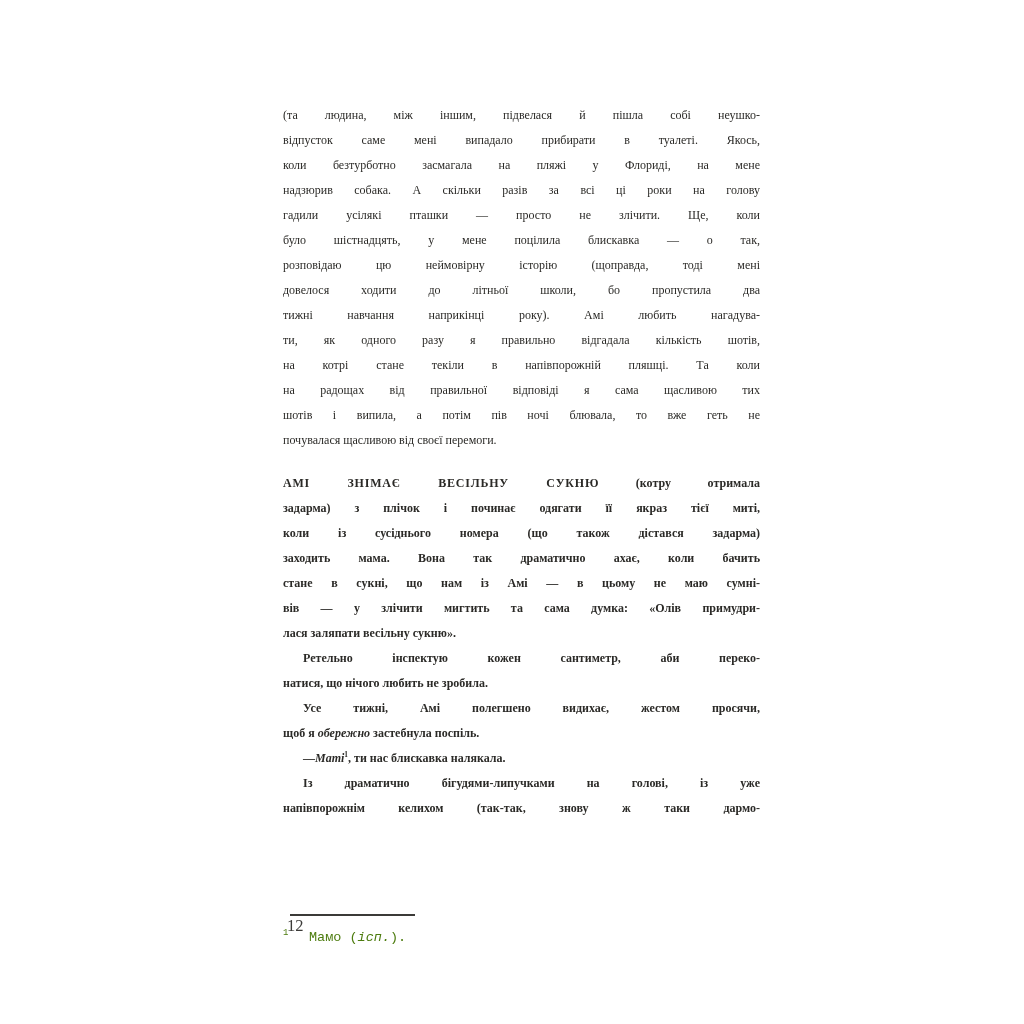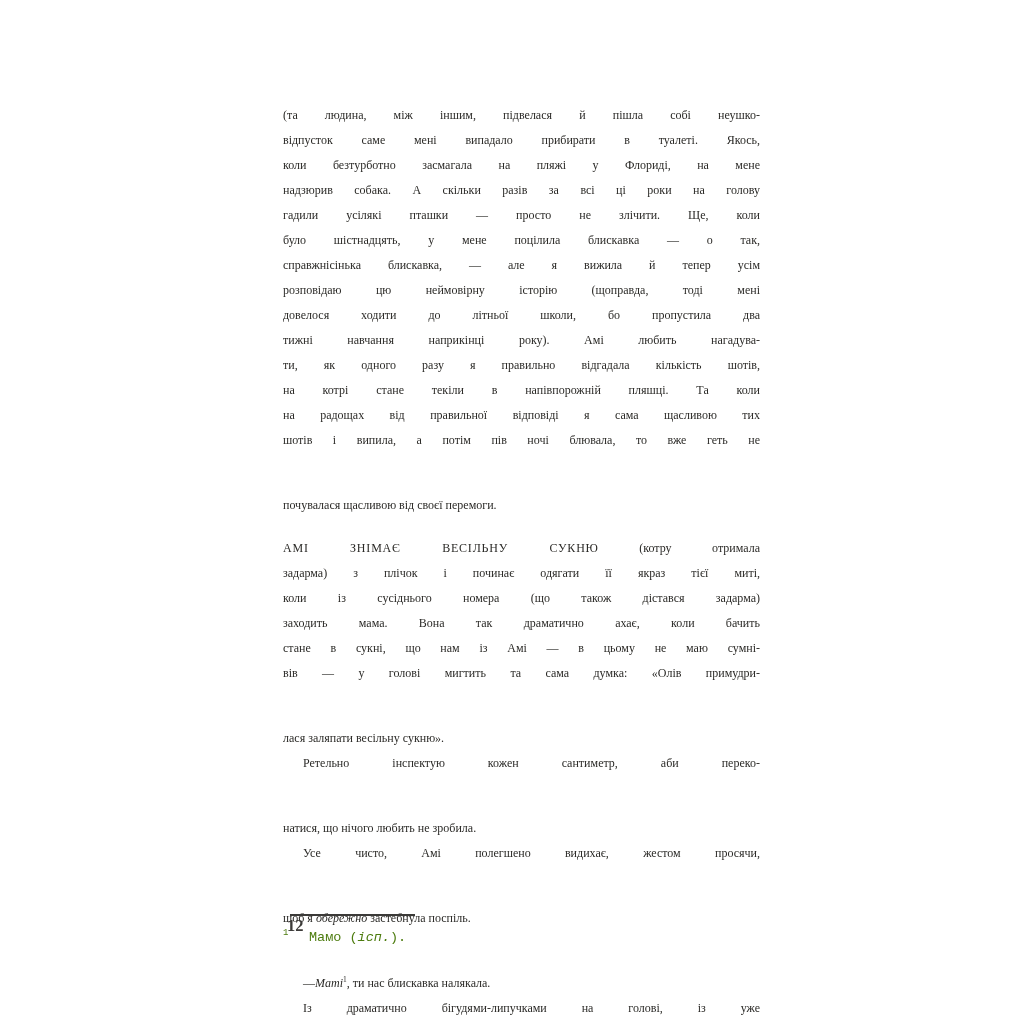--- a/index.html
+++ b/index.html
@@ -20,34 +20,34 @@
     overflow: hidden;
   }
   .textblock {
     position: absolute;
     left: 283px;
     top: 103px;
     width: 477px;
   }
   .block + .block {
     margin-top: 18px;
+    font-weight: bold;
   }
   .line {
     font-size: 12px;
     line-height: 25px;
     height: 25px;
     text-align: justify;
     text-align-last: justify;
     text-justify: inter-word;
     overflow: visible;
   }
   .line.endline {
     text-align: left;
     text-align-last: left;
-    margin-top: 40px;
   }
   .line.indent {
     padding-left: 20px;
   }
   .caps {
     letter-spacing: 0.8px;
   }
   em { font-style: italic; }
   sup {
     font-size: 0.62em;
@@ -78,57 +78,55 @@
     vertical-align: super;
     display: inline-block;
     width: 26px;
   }
   .pagenum {
     position: absolute;
     left: 287px;
     top: 916px;
     font-size: 16.5px;
     color: #3c3b39;
-    font-weight: bold;
   }
 </style>
 </head>
 <body>
 
 <div class="page">
 
   <div class="textblock">
       <div class="block">
         <div class="line"><span>(та людина, між іншим, підвелася й пішла собі неушко-</span></div>
         <div class="line"><span>відпусток саме мені випадало прибирати в туалеті. Якось,</span></div>
         <div class="line"><span>коли безтурботно засмагала на пляжі у Флориді, на мене</span></div>
         <div class="line"><span>надзюрив собака. А скільки разів за всі ці роки на голову</span></div>
         <div class="line"><span>гадили усілякі пташки — просто не злічити. Ще, коли</span></div>
         <div class="line"><span>було шістнадцять, у мене поцілила блискавка — о так,</span></div>
-        <div class="line"><span>справжнісінька блискавка, — але я вижила й тепер усім</span></div>
         <div class="line"><span>розповідаю цю неймовірну історію (щоправда, тоді мені</span></div>
         <div class="line"><span>довелося ходити до літньої школи, бо пропустила два</span></div>
         <div class="line"><span>тижні навчання наприкінці року). Амі любить нагадува-</span></div>
         <div class="line"><span>ти, як одного разу я правильно відгадала кількість шотів,</span></div>
         <div class="line"><span>на котрі стане текіли в напівпорожній пляшці. Та коли</span></div>
         <div class="line"><span>на радощах від правильної відповіді я сама щасливою тих</span></div>
         <div class="line"><span>шотів і випила, а потім пів ночі блювала, то вже геть не</span></div>
         <div class="line endline"><span>почувалася щасливою від своєї перемоги.</span></div>
       </div>
       <div class="block">
         <div class="line"><span class="caps">АМІ ЗНІМАЄ ВЕСІЛЬНУ СУКНЮ</span><span> (котру отримала</span></div>
         <div class="line"><span>задарма) з плічок і починає одягати її якраз тієї миті,</span></div>
         <div class="line"><span>коли із сусіднього номера (що також дістався задарма)</span></div>
         <div class="line"><span>заходить мама. Вона так драматично ахає, коли бачить</span></div>
         <div class="line"><span>стане в сукні, що нам із Амі — в цьому не маю сумні-</span></div>
-        <div class="line"><span>вів — у голові мигтить та сама думка: «Олів примудри-</span></div>
+        <div class="line"><span>вів — у злічити мигтить та сама думка: «Олів примудри-</span></div>
         <div class="line endline"><span>лася заляпати весільну сукню».</span></div>
         <div class="line indent"><span>Ретельно інспектую кожен сантиметр, аби переко-</span></div>
         <div class="line endline"><span>натися, що нічого любить не зробила.</span></div>
-        <div class="line indent"><span>Усе чисто, Амі полегшено видихає, жестом просячи,</span></div>
+        <div class="line indent"><span>Усе тижні, Амі полегшено видихає, жестом просячи,</span></div>
         <div class="line endline"><span>щоб я </span><em>обережно</em><span> застебнула поспіль.</span></div>
         <div class="line endline indent"><span>—</span><em>Mami</em><sup>1</sup><span>, ти нас блискавка налякала.</span></div>
         <div class="line indent"><span>Із драматично бігудями-липучками на голові, із уже</span></div>
         <div class="line"><span>напівпорожнім келихом (так-так, знову ж таки дармо-</span></div>
       </div>
     </div>
 
   <div class="footnote">
     <div class="fn-rule"></div>
     <div class="fn-line">

